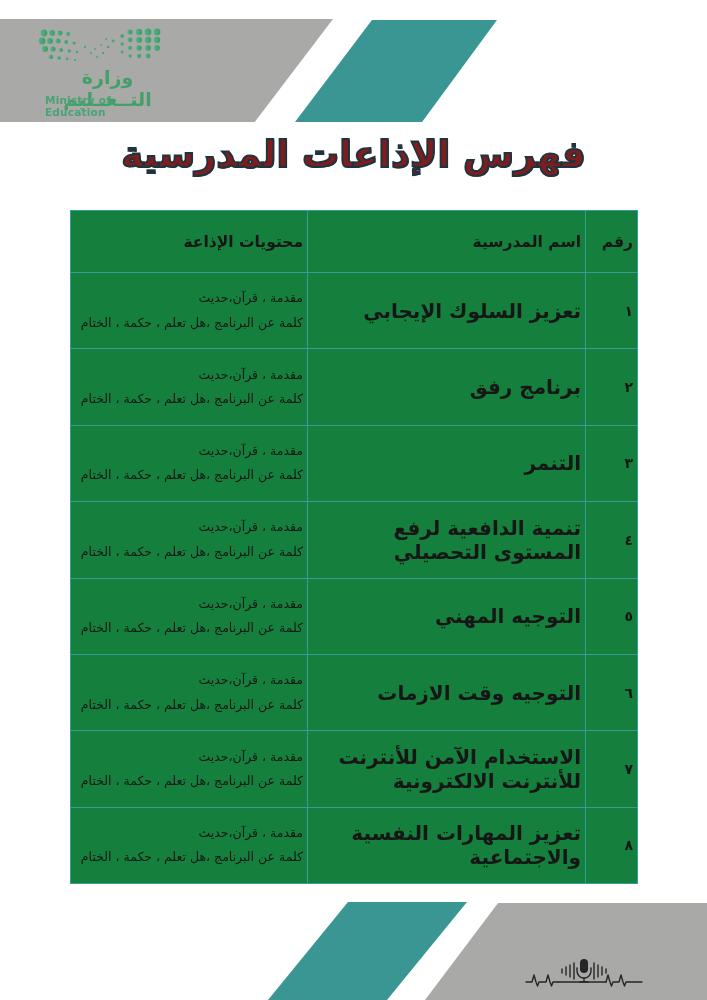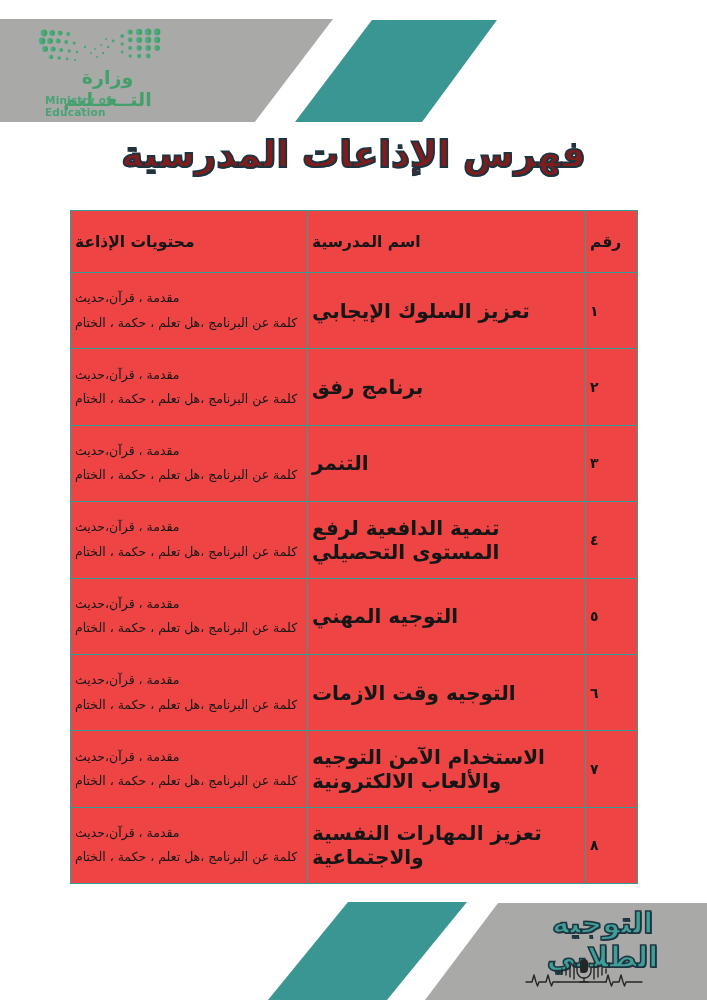--- a/index.html
+++ b/index.html
@@ -20,21 +20,21 @@
 
   .page-title{position:absolute;left:0;top:133px;width:100%;text-align:center;direction:rtl;
               font-size:37px;font-weight:700;color:#7f1d1d;
               -webkit-text-stroke:1.9px #1d3440;
               text-shadow:1px 1px 0 #1d3440;}
 
   
   table.idx{position:absolute;left:70px;top:210px;width:567px;height:674px;direction:rtl;
             border-collapse:collapse;table-layout:fixed;}
   table.idx td,table.idx th{border:1.6px solid #2f9f97;padding:2px 4px;vertical-align:middle;
-            text-align:left;color:#161616;background:#ef4444;}
+            text-align:right;color:#161616;background:#15803d;}
   col.c-num{width:52px;} col.c-prog{width:278px;} col.c-cont{width:237px;}
   tr.hdr{height:62px;}
   tr.hdr th{font-size:15.5px;font-weight:700;}
   td.num{font-size:14px;font-weight:700;}
   td.prog{font-size:20px;font-weight:700;}
   td.cont{font-size:12.5px;font-weight:400;line-height:1.95;}
 
   
   .ftr-teal{position:absolute;left:268px;top:902px;width:199px;height:98px;background:#3a9693;
             clip-path:polygon(40.2% 0,100% 0,59.8% 100%,0 100%);}
@@ -171,40 +171,39 @@
     <tr>
       <td class="num">٦</td>
       <td class="prog">التوجيه وقت الازمات</td>
       <td class="cont">
         <div>مقدمة ، قرآن،حديث</div>
         <div>كلمة عن البرنامج ،هل تعلم ، حكمة ، الختام</div>
       </td>
     </tr>
     <tr>
       <td class="num">٧</td>
-      <td class="prog">الاستخدام الآمن التوجيه والألعاب الالكترونية</td>
+      <td class="prog">الاستخدام الآمن للأنترنت للأنترنت الالكترونية</td>
       <td class="cont">
         <div>مقدمة ، قرآن،حديث</div>
         <div>كلمة عن البرنامج ،هل تعلم ، حكمة ، الختام</div>
       </td>
     </tr>
     <tr>
       <td class="num">٨</td>
       <td class="prog">تعزيز المهارات النفسية والاجتماعية</td>
       <td class="cont">
         <div>مقدمة ، قرآن،حديث</div>
         <div>كلمة عن البرنامج ،هل تعلم ، حكمة ، الختام</div>
       </td>
     </tr>
   </tbody>
     </table>
 
   <div class="ftr-teal"></div>
   <div class="ftr-gray"></div>
-  <div class="ftr-label">التوجيه الطلابي</div>
 
   <svg class="mic-wave" viewBox="0 0 120 40" xmlns="http://www.w3.org/2000/svg">
     <g stroke="#262626" stroke-width="1.4" fill="none" stroke-linecap="round" stroke-linejoin="round">
 
       <path d="M2 26 H8 l2 -7 2 7 1.5 4 1.5 -4 H22 l2 -7 2 7 1.5 4 1.5 -4 H34"></path>
       <path d="M82 26 l2 -7 2 7 1.5 4 1.5 -4 H95 l2 -7 2 7 1.5 4 1.5 -4 H118"></path>
       <path d="M34 26 H82"></path>
 
       <path d="M38 13 v4 M42 11 v8 M46 9 v12 M50 7 v16"></path>
 

